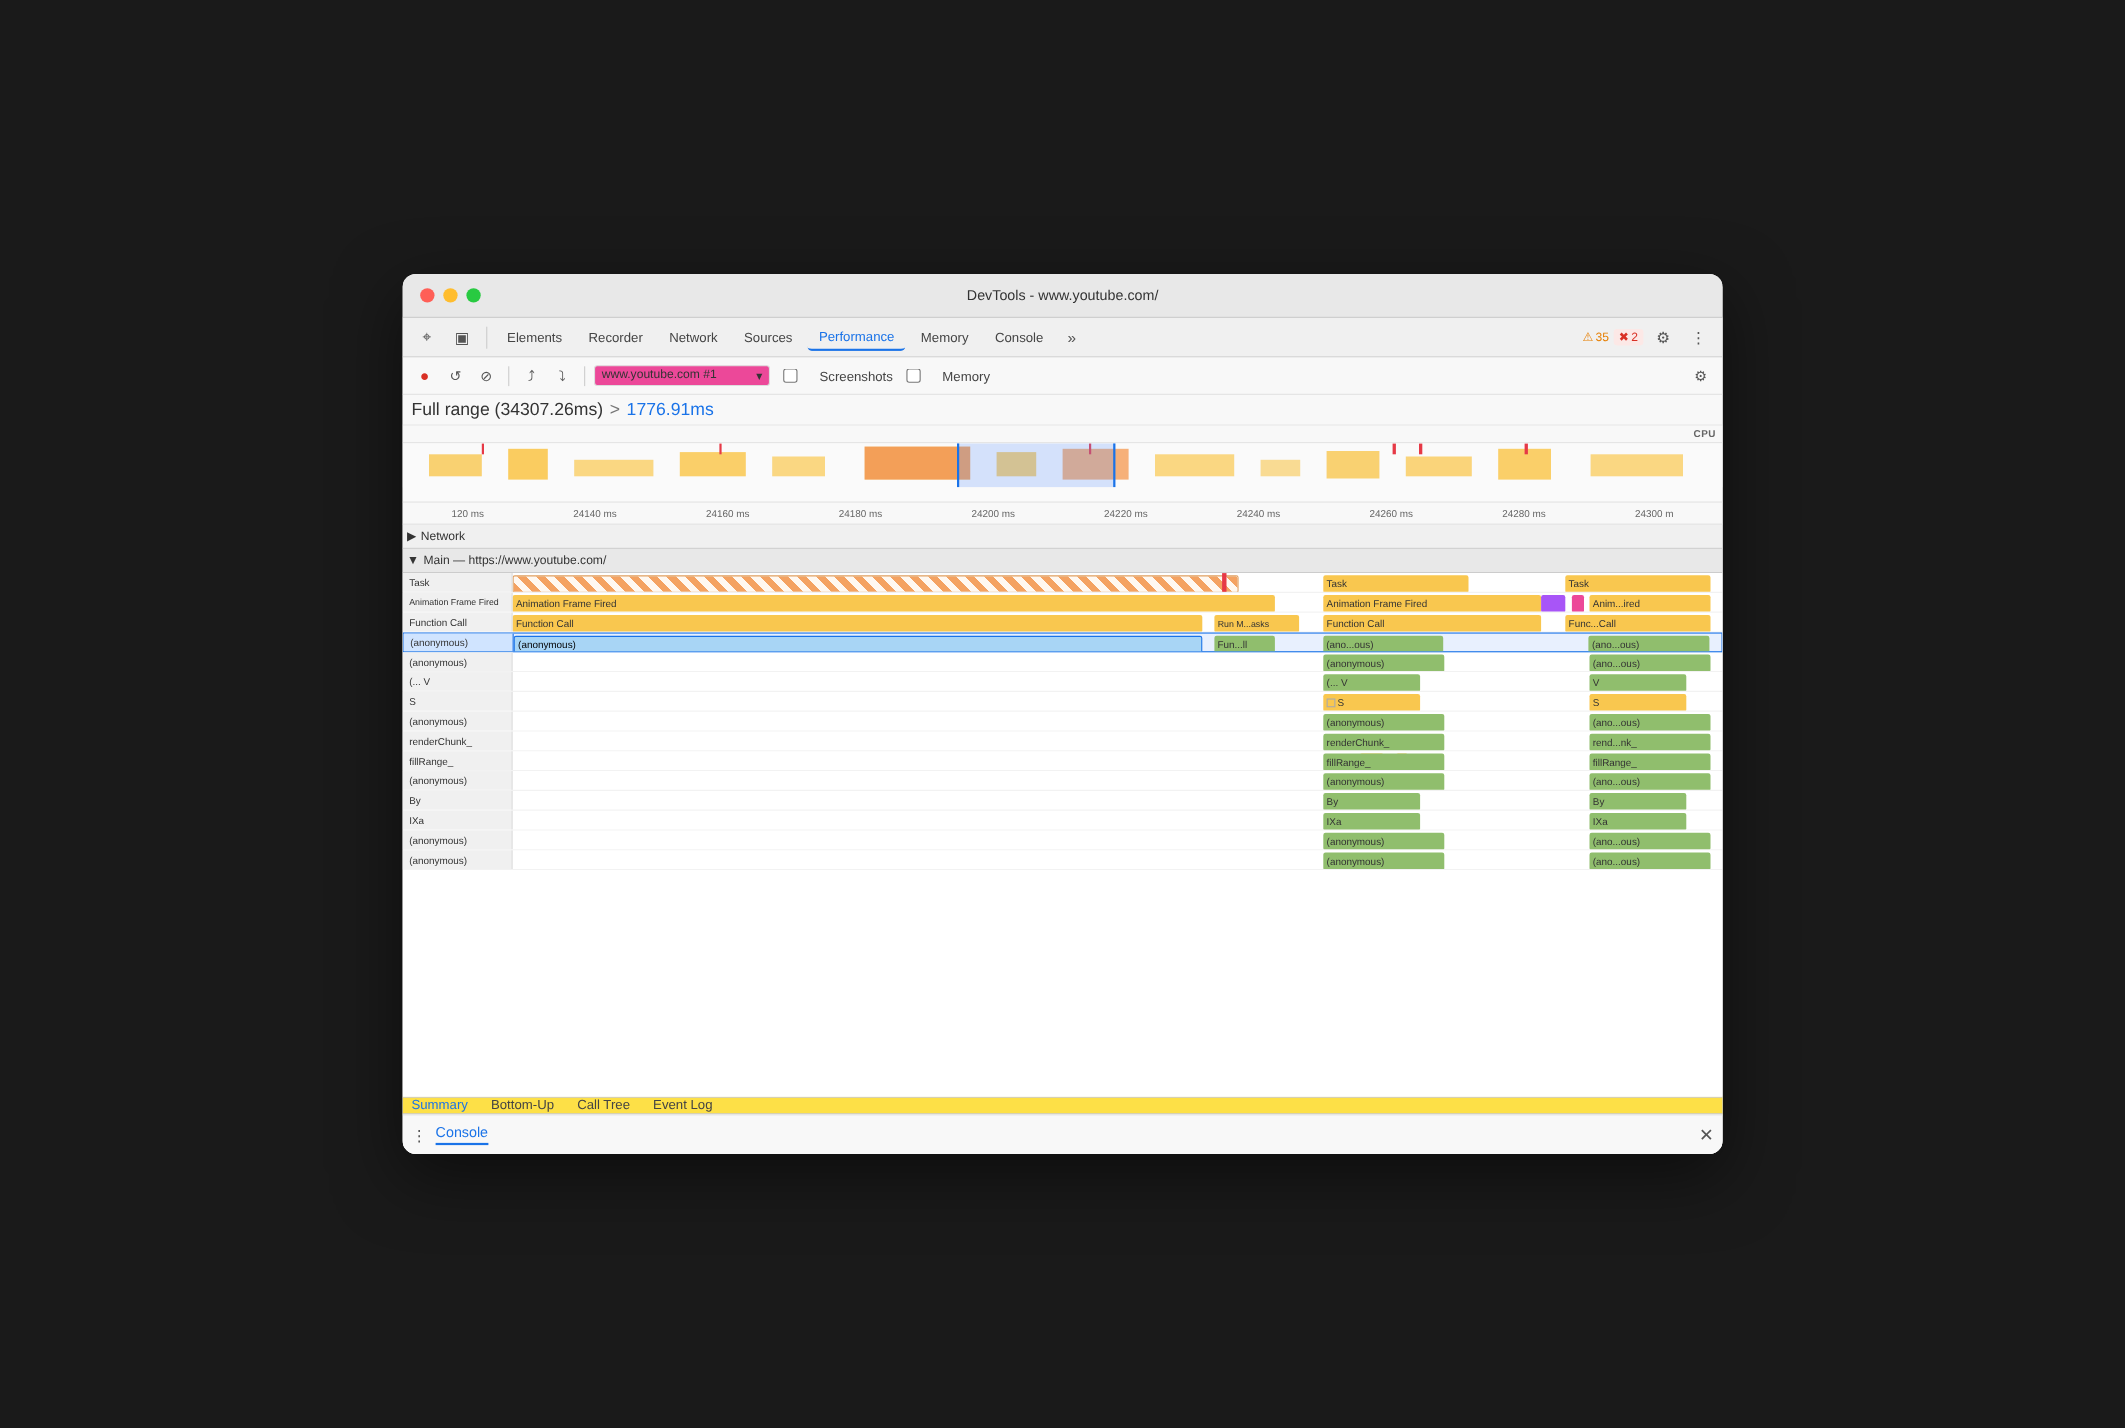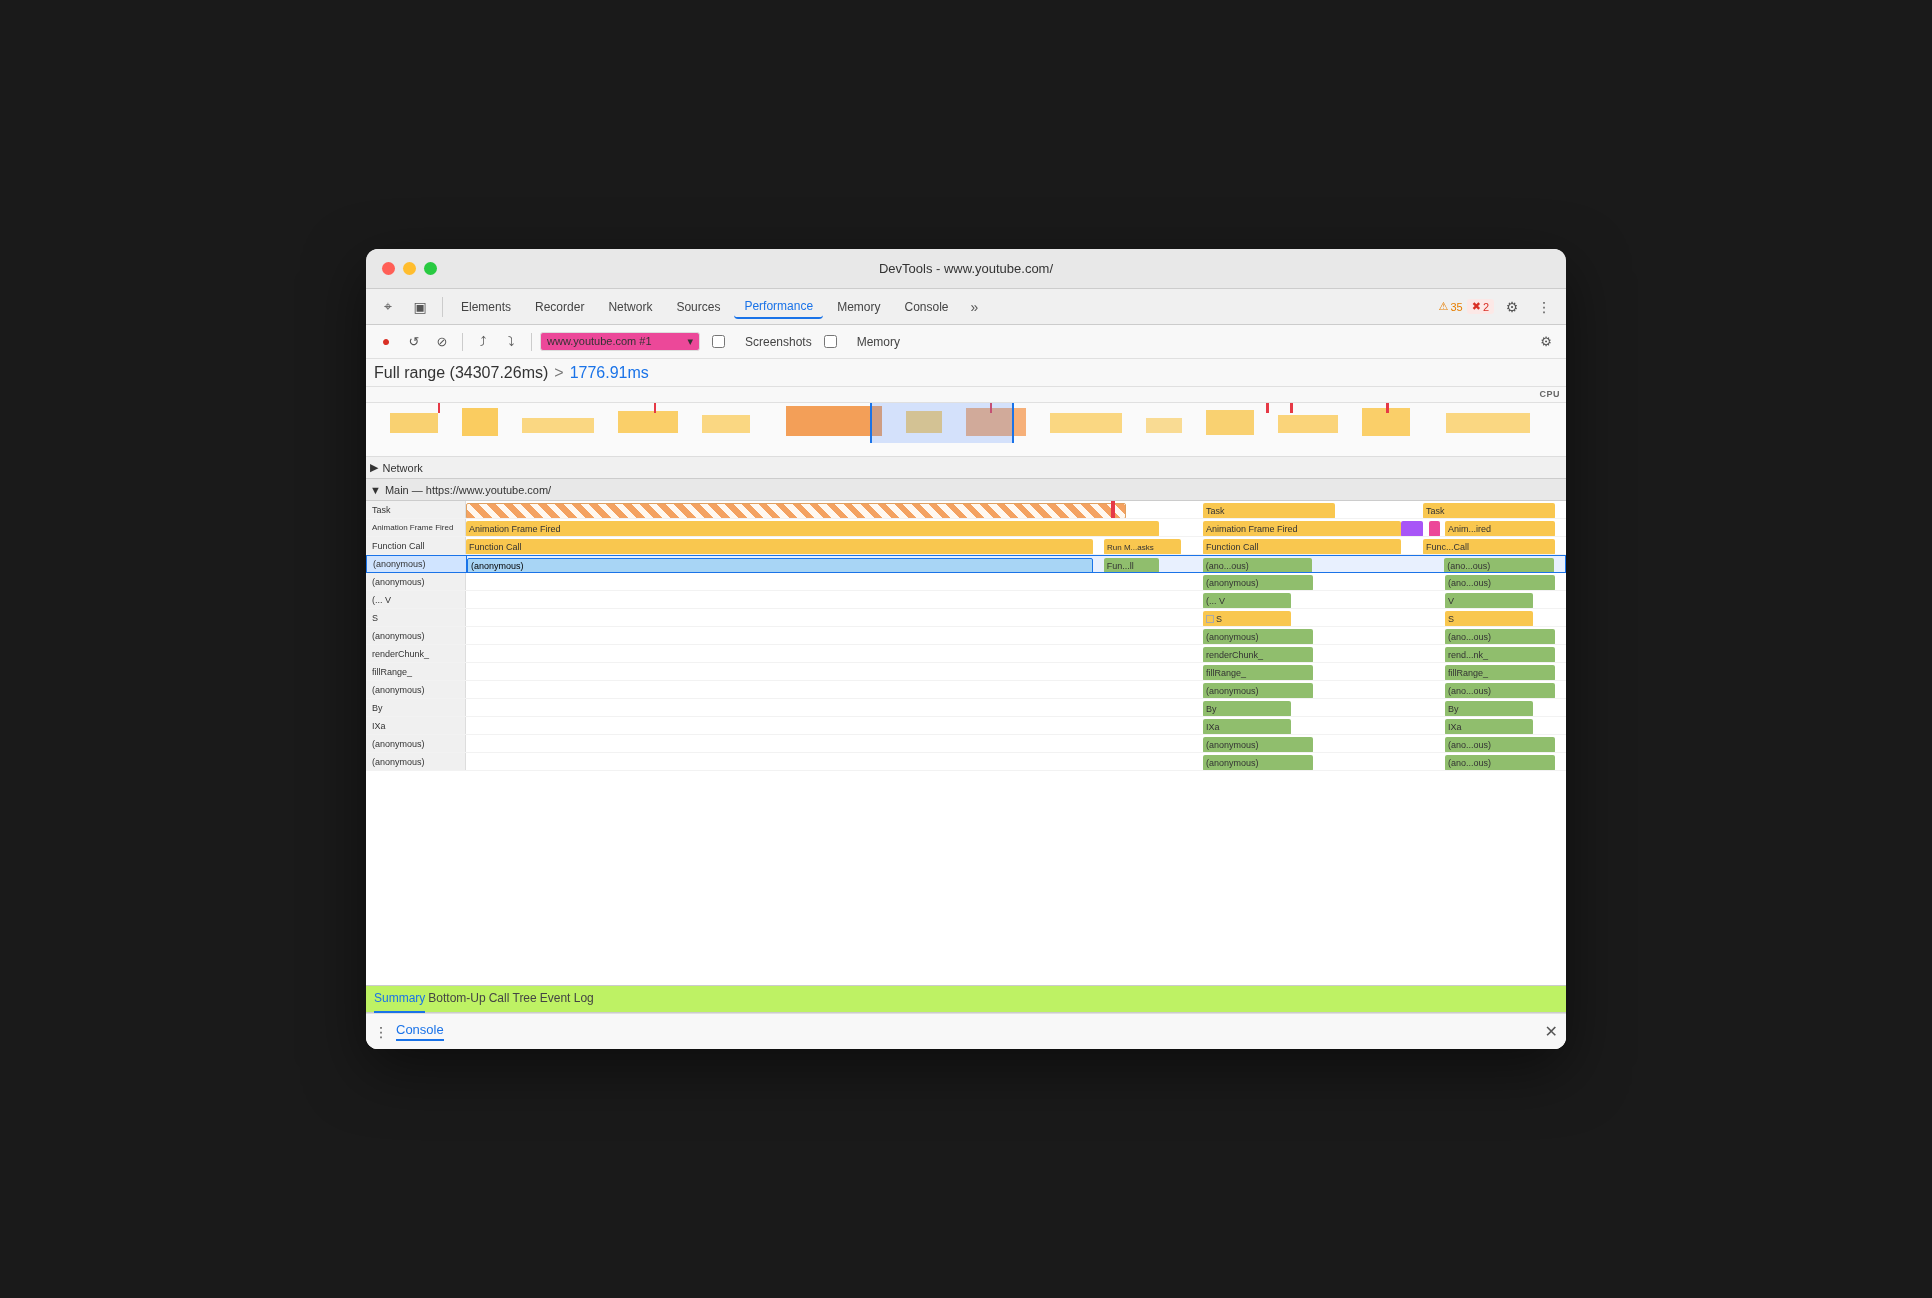--- a/index.html
+++ b/index.html
@@ -170,26 +170,26 @@
       display: flex;
       height: 18px;
       position: relative;
       border-bottom: 1px solid rgba(0,0,0,0.05);
     }
     .block-yellow { background: #f9c74f; color: #333; }
     .block-green { background: #90be6d; color: #333; }
     .bottom-tabs {
       display: flex;
       align-items: center;
-      background: #bef264;
+      background: #fde047;
       border-top: 1px solid #ccc;
       border-bottom: 1px solid #ccc;
-      height: 28px;
+      height: 16px;
       padding: 0 8px;
-      gap: 3px;
+      gap: 21px;
     }
     .bottom-tab {
       font-size: 12px;
       color: #444;
       padding: 6px 0;
       cursor: pointer;
       border-bottom: 2px solid transparent;
     }
     .bottom-tab.active {
       color: #1a73e8;
@@ -390,20 +390,34 @@
           <rect x="75%" y="0" width="3" height="10" fill="#e63946"></rect>
           <rect x="77%" y="0" width="3" height="10" fill="#e63946"></rect>
           <rect x="85%" y="0" width="3" height="10" fill="#e63946"></rect>
         </svg>
 
         <div style="position:absolute; left:42%; top:0; width:12%; height:100%; background:rgba(100,150,255,0.25); border-left:2px solid #1a73e8; border-right:2px solid #1a73e8;"></div>
       </div>
 
     </div>
 
+    <div class="perf-timeline-ruler">
+      <div class="ruler-marks">
+        <span class="ruler-mark">120 ms</span>
+        <span class="ruler-mark">24140 ms</span>
+        <span class="ruler-mark">24160 ms</span>
+        <span class="ruler-mark">24180 ms</span>
+        <span class="ruler-mark">24200 ms</span>
+        <span class="ruler-mark">24220 ms</span>
+        <span class="ruler-mark">24240 ms</span>
+        <span class="ruler-mark">24260 ms</span>
+        <span class="ruler-mark">24280 ms</span>
+        <span class="ruler-mark">24300 m</span>
+      </div>
+    </div>
 
     <div class="network-section-header">
       <span style="margin-right:4px;">▶</span>
       <span>Network</span>
     </div>
 
     <div class="main-section-header">
       <span style="margin-right:4px;">▼</span>
       <span>Main — https://www.youtube.com/</span>
     </div>

